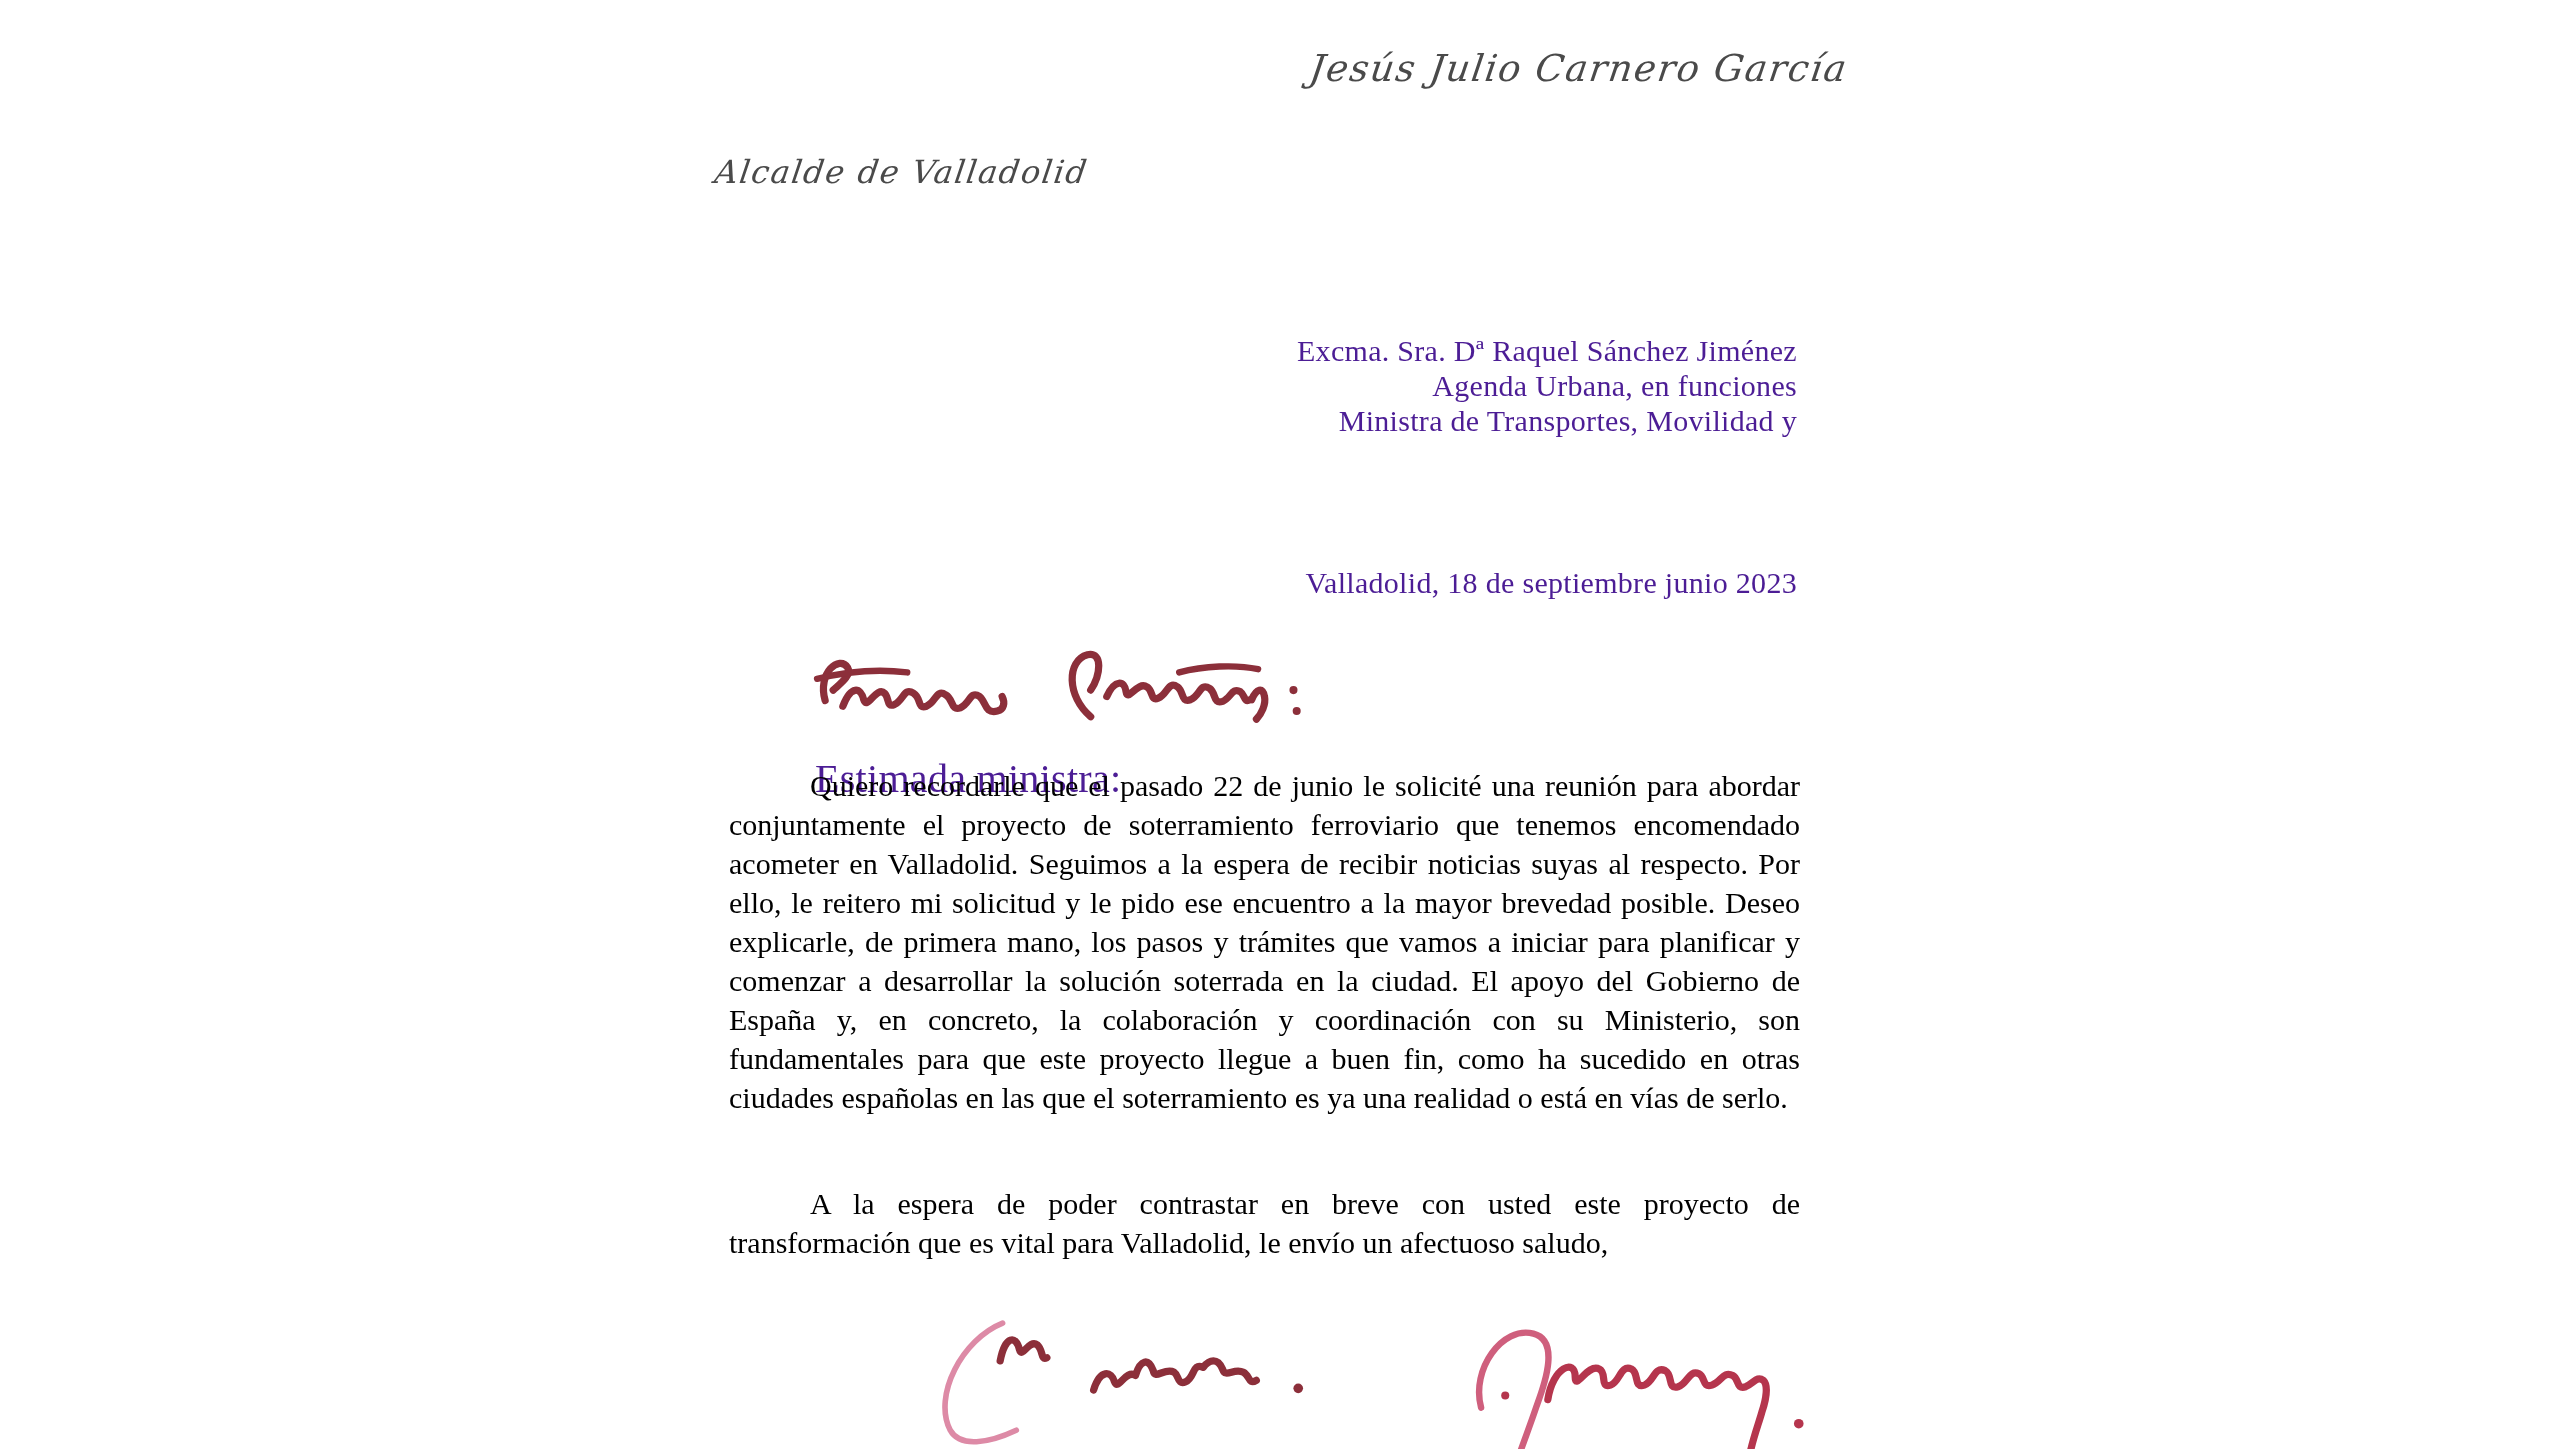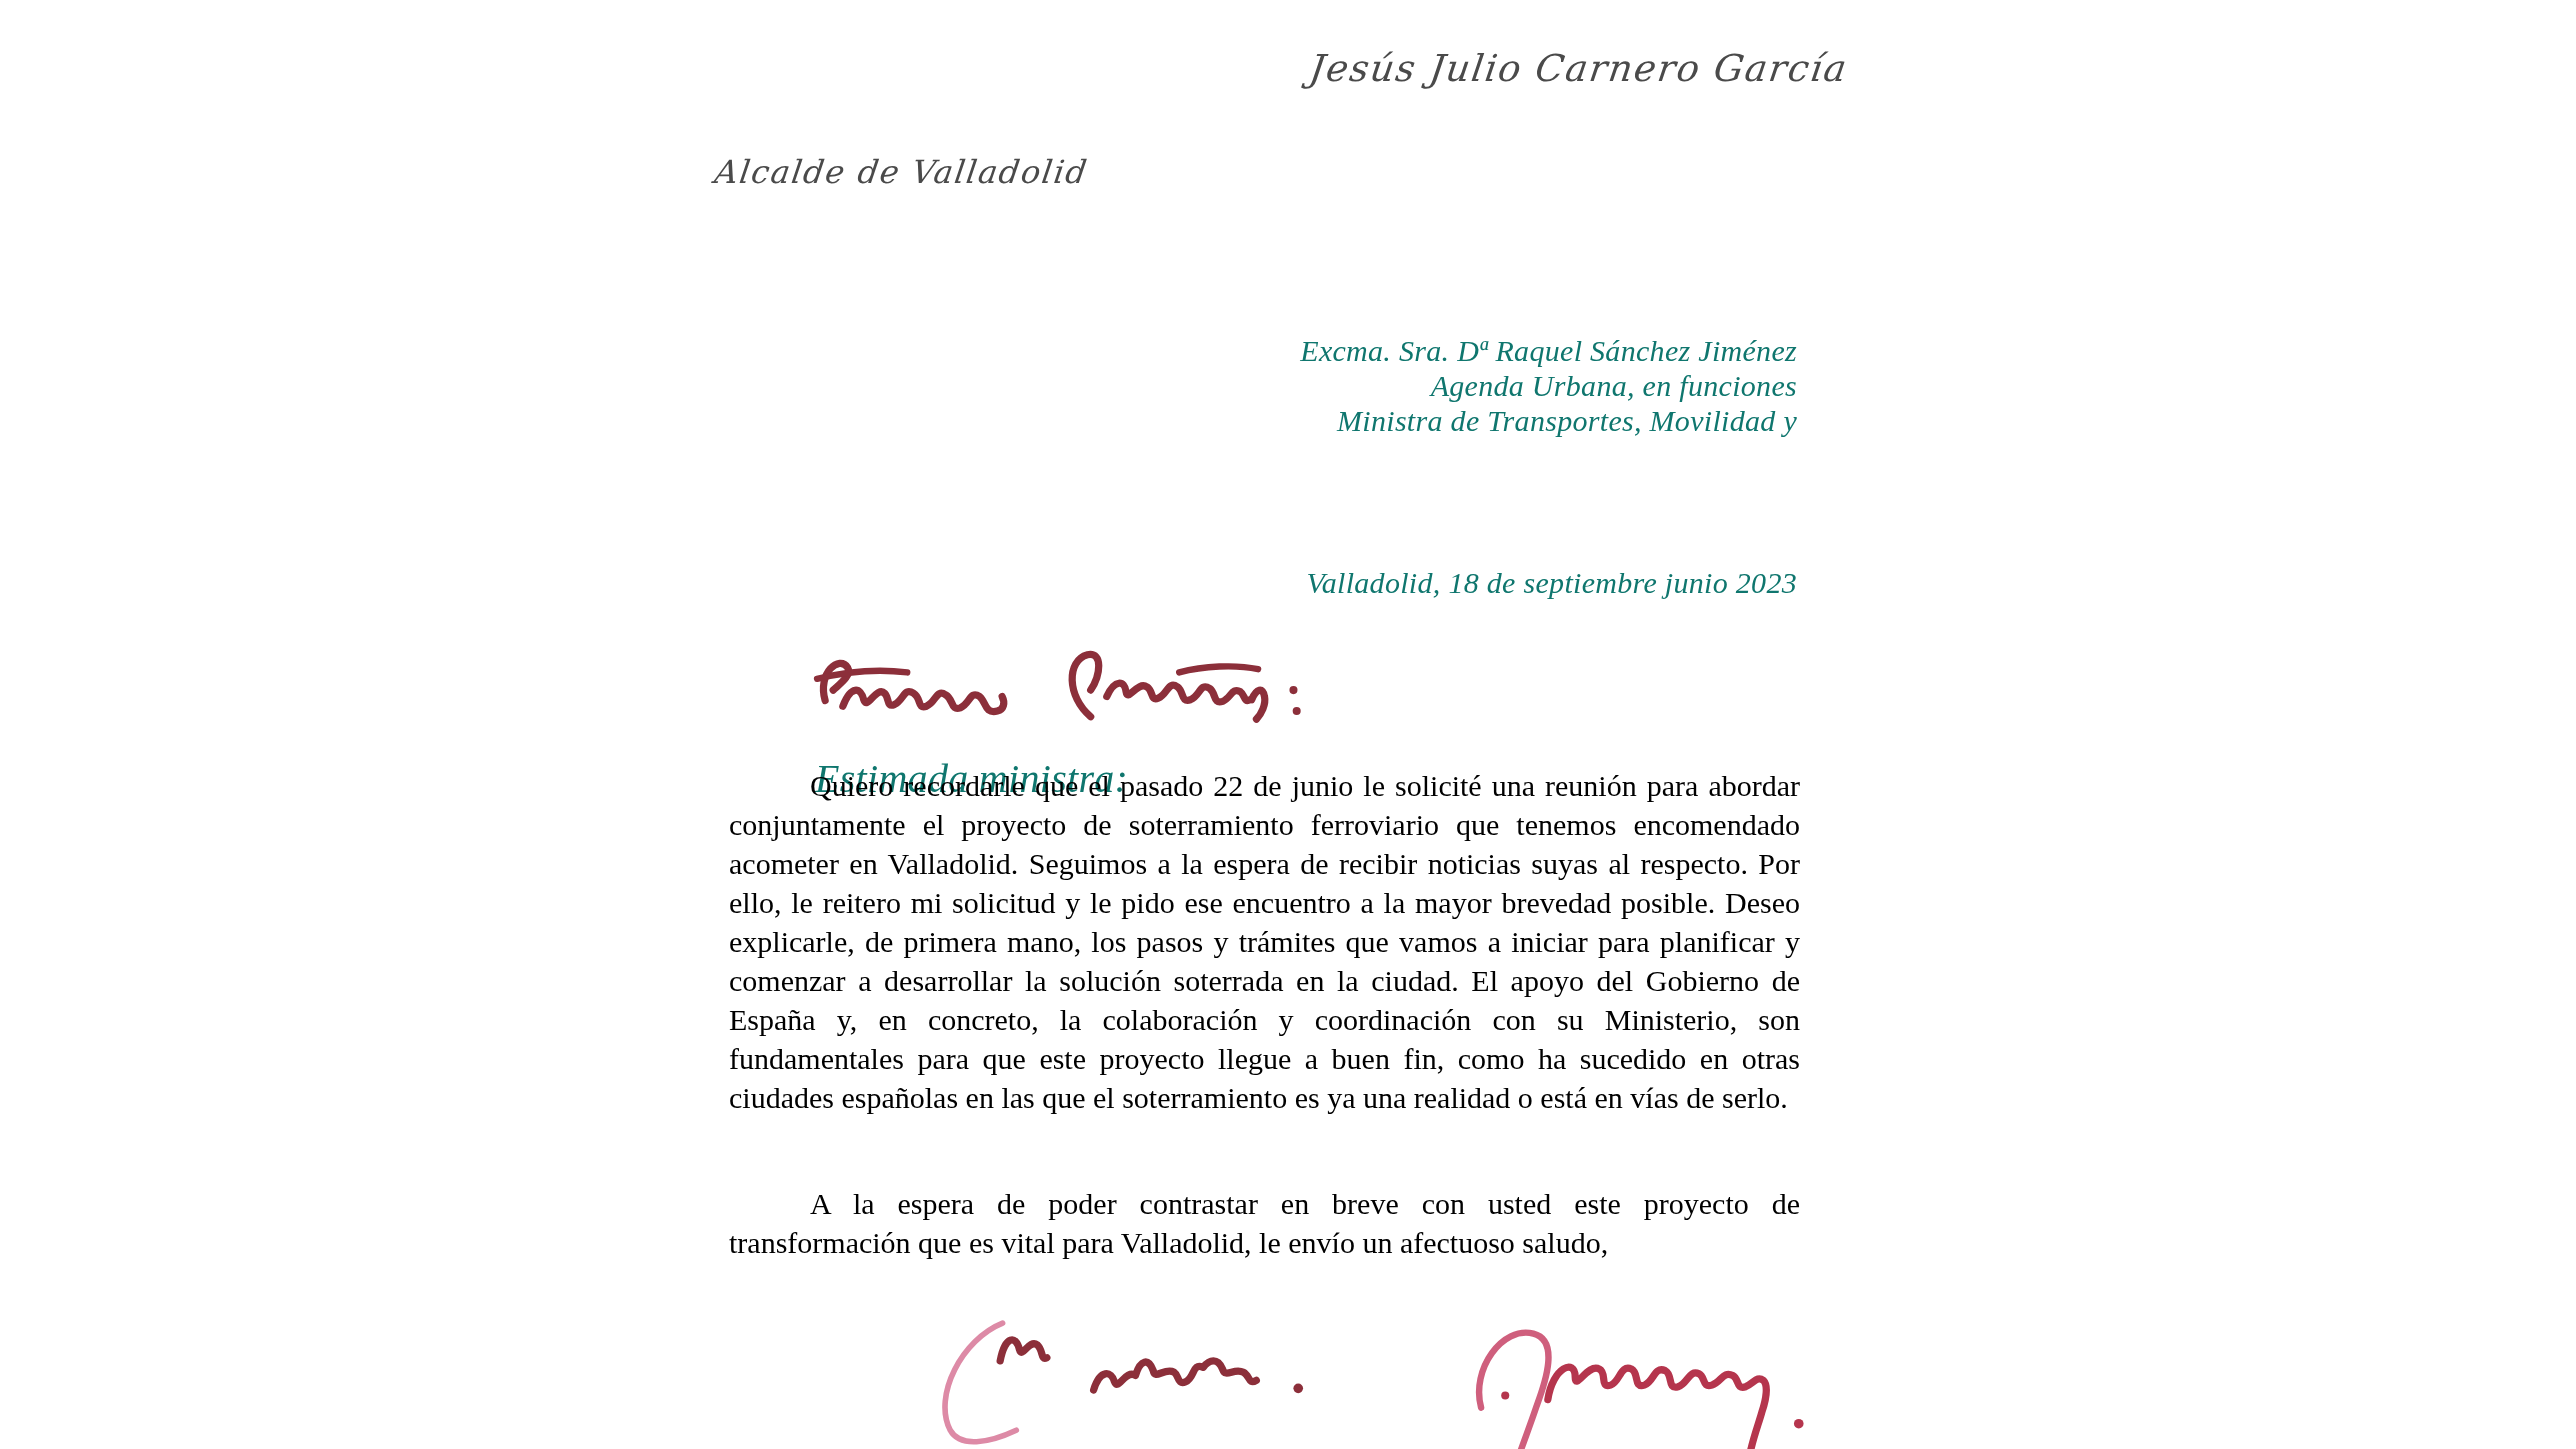--- a/index.html
+++ b/index.html
@@ -22,22 +22,21 @@
   }
   .sender-name{
     top:47px; right:728px;
     font-size:37px;
   }
   .sender-title{
     top:153px; left:715px;
     font-size:32px;
   }
   .typed{
-    font-style:italic;
-    color:#0f766e;
+    color:#4c1d95;
     letter-spacing:0.3px;
   }
   .recipient{
     top:333px; right:779px;
     text-align:right;
     font-size:30px;
     line-height:35px;
   }
   .dateline{
     top:536px; right:779px;

